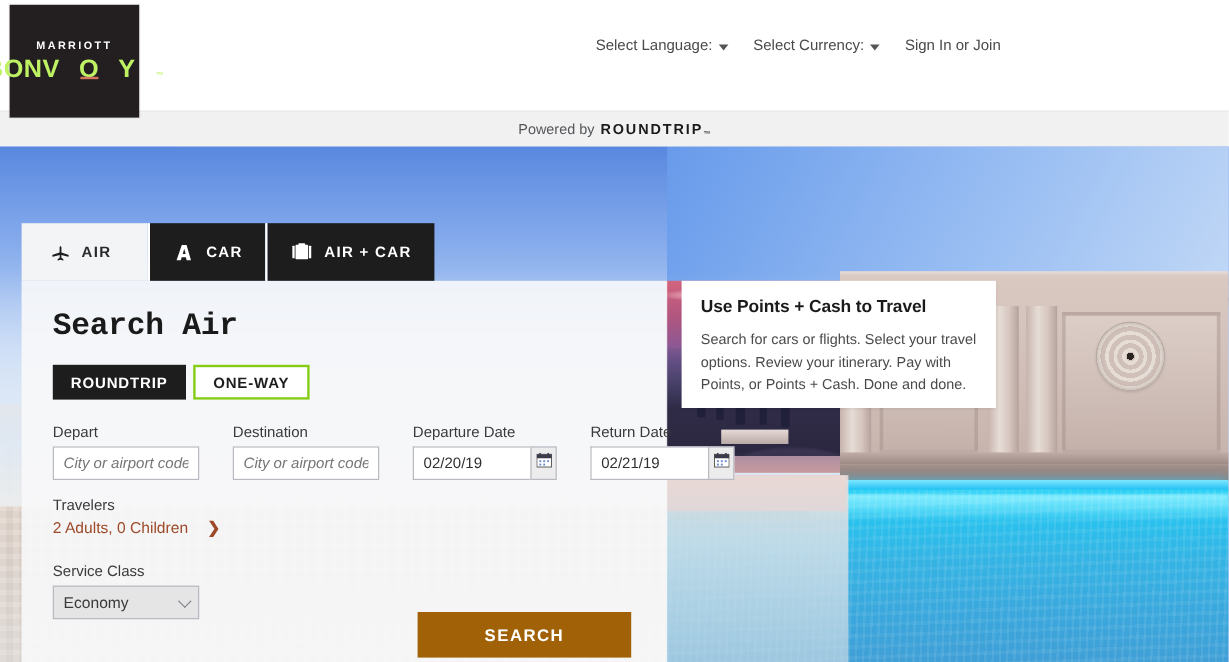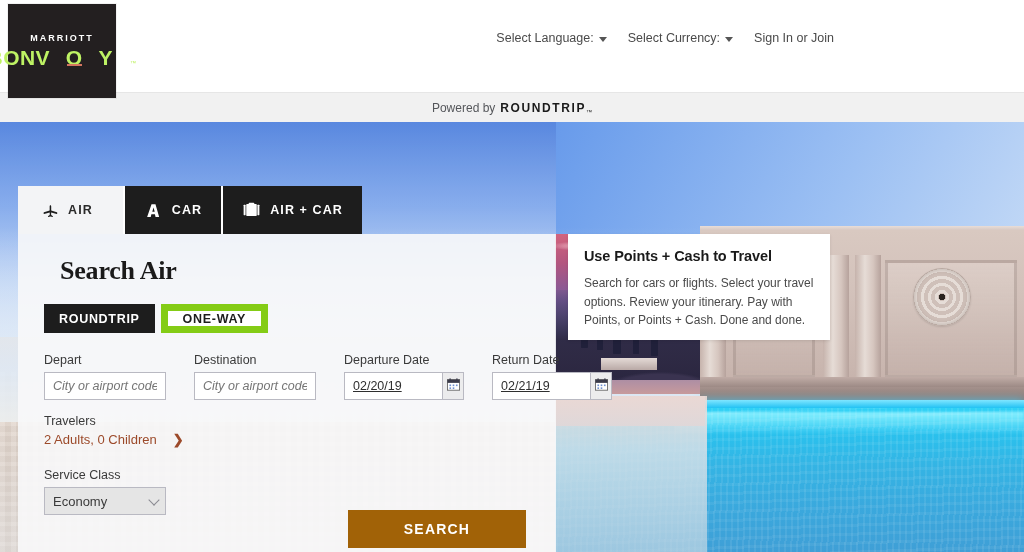--- a/index.html
+++ b/index.html
@@ -245,47 +245,47 @@
   .tab svg{ display:block; }
 
   
   .panel{
     position:absolute; left:18px; top:112px; width:538px; height:318px;
     background:rgba(248,248,250,0.90);
     z-index:11; padding:22px 26px 0 26px;
   }
   .panel-title{
     font-size:26px; font-weight:bold; color:#1a1a1a; letter-spacing:-0.2px;
-    font-family:Liberation Serif, serif;
-    margin:0 0 18px 16px;
+    font-family:Liberation Mono, monospace;
+    margin:0 0 18px 0;
   }
   .triptype{ display:flex; margin-bottom:20px; }
   .trip-btn{
     height:29px; padding:0 15px; display:flex; align-items:center; justify-content:center;
     font-size:12.5px; font-weight:bold; letter-spacing:0.7px; cursor:pointer;
     font-family:"Liberation Sans Narrow","Liberation Sans",sans-serif;
   }
   .trip-on{ background:#1d1d1d; color:#ffffff; }
-  .trip-off{ background:#ffffff; color:#1d1d1d; border:7px solid #84cc16; margin-left:6px; }
+  .trip-off{ background:#ffffff; color:#1d1d1d; border:2px solid #84cc16; margin-left:6px; }
 
   .fields{ display:flex; align-items:flex-start; gap:16px; }
   .field{ margin-right:12px; }
   .field-label{
     display:block; font-size:12.5px; color:#3a3a3a; margin-bottom:5px;
   }
   .txt-input{
     width:122px; height:28px; border:1px solid #b9b9c2; background:#ffffff;
     font-size:12.5px; font-style:italic; color:#4c1d95; padding:0 8px;
     font-family:"Liberation Sans", sans-serif; outline:none;
   }
   .date-wrap{ display:flex; align-items:stretch; }
   .date-input{
     width:98px; height:28px; border:1px solid #b9b9c2; border-right:none; background:#ffffff;
     font-size:12.5px; color:#2f2f2f; padding:0 8px; font-family:"Liberation Sans",sans-serif;
-    outline:none; font-style:normal;text-decoration:underline;
+    outline:none; font-style:normal;
   }
   .cal-btn{
     width:22px; height:28px; border:1px solid #b9b9c2; background:#ececed;
     display:flex; align-items:center; justify-content:center; cursor:pointer;
   }
 
   .travelers-block{ margin-top:14px; }
   .travelers-link{
     display:inline-flex; align-items:center; gap:16px;
     color:#9c4a2a; font-size:13px; cursor:pointer; text-decoration:none; margin-top:2px;

